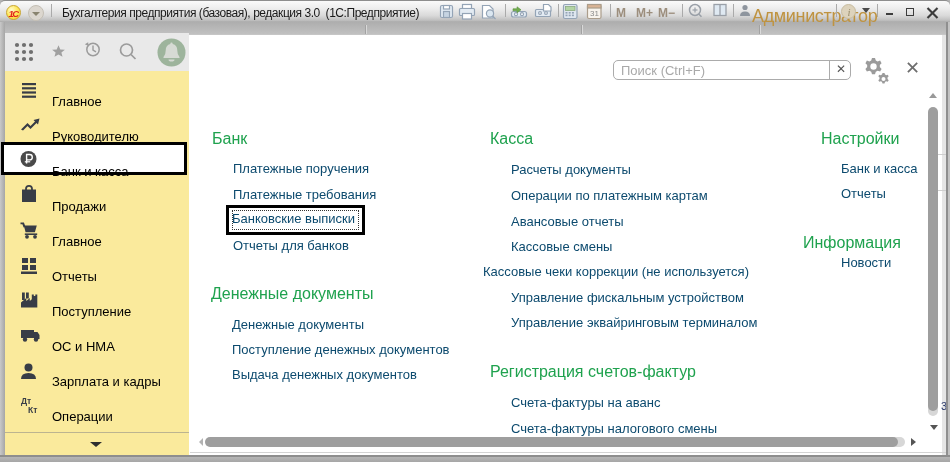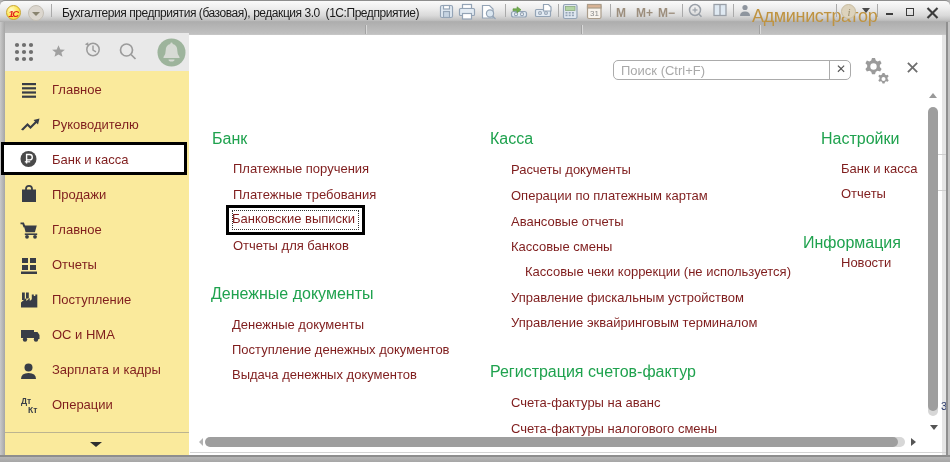--- a/index.html
+++ b/index.html
@@ -22,36 +22,36 @@
   #logo span{position:absolute;left:1.5px;top:2.2px;font-size:9.5px;font-weight:bold;color:#e3231d;letter-spacing:-1.5px;font-style:italic;}
   #ddbtn{left:28px;top:5px;width:16px;height:16px;border-radius:50%;background:#dcd7cf;border:1px solid #c4bfb5;box-sizing:border-box;}
   #ddbtn:after{content:"";position:absolute;left:3px;top:5.5px;border:4px solid transparent;border-top:4.5px solid #89846f;}
   .vsep{top:4px;width:1px;height:13px;background:#aaa;}
   #title{left:62px;top:6px;font-size:12px;color:#1a1a1a;letter-spacing:-0.45px;}
   .mem{top:6px;font-size:12px;font-weight:bold;color:#9c8e7d;}
   #admin{left:752px;top:6px;font-size:18px;color:#bf9340;letter-spacing:-0.35px;}
   
   #iconbar{left:5px;top:33px;width:184px;height:38px;background:#e9e9e9;}
   #sidebar{left:5px;top:71px;width:184px;height:385px;background:#faea9c;}
-  .sbitem{left:52px;width:135px;height:20px;line-height:20px;font-size:13px;color:#7f1d1d;}
+  .sbitem{left:52px;width:135px;height:20px;line-height:20px;font-size:13px;color:#000000;margin-top:12px;}
   #selbox{left:1px;top:142px;width:186px;height:33px;background:#fff;border:3px solid #000;box-sizing:border-box;}
   #sbsep{left:5px;top:432px;width:184px;height:1px;background:#bcb490;}
   #sbarrow{left:90px;top:442px;width:0;height:0;border:6.5px solid transparent;border-top:5.5px solid #2e2e2e;}
   
   #content{left:189px;top:35px;width:749px;height:421px;background:#fff;}
   #ctop{left:189px;top:34px;width:757px;height:1px;background:#c6c6c6;}
   
   #search{left:613px;top:60px;width:238px;height:20px;border:1px solid #ababab;border-radius:5px;box-sizing:border-box;background:#fff;}
   #search .ph{position:absolute;left:7px;top:2px;font-size:13px;color:#a9a9a9;}
   #search .div{position:absolute;right:20px;top:0;width:1px;height:18px;background:#ababab;}
   #search .x{position:absolute;right:4px;top:1px;font-size:12px;color:#555;}
   #cclose{left:905px;top:57px;font-size:18px;color:#6e6e6e;}
   
   .hdr{font-size:16px;color:#1fa24e;height:20px;line-height:20px;}
-  .itm{font-size:13px;color:#7f1d1d;height:18px;line-height:18px;}
+  .itm{font-size:13px;color:#0c4a6e;height:18px;line-height:18px;}
   #itembox{left:226px;top:205px;width:139px;height:30px;border:3px solid #000;box-sizing:border-box;background:#fff;}
   #itembox .dot{position:absolute;left:3px;top:2px;right:3px;bottom:2px;border:1px dotted #333;}
   
   #vthumb{left:928px;top:107px;width:10px;height:304px;border-radius:5px;background:#9e9e9e;}
   #vthumbcap{left:928px;top:400px;width:10px;height:16px;border-radius:5px;background:#d7d7d7;}
   #vup{left:929px;top:89px;width:0;height:0;border:4.5px solid transparent;border-bottom:5px solid #999;}
   #vdn{left:930px;top:425px;width:0;height:0;border:4px solid transparent;border-top:5px solid #555;}
   #hthumbcap{left:885px;top:437px;width:20px;height:10px;border-radius:5px;background:#d7d7d7;}
   #hthumb{left:205px;top:437px;width:693px;height:10px;border-radius:5px;background:#9e9e9e;}
   #hleft{left:195px;top:438px;width:0;height:0;border:4px solid transparent;border-right:4.5px solid #b3b3b3;}
@@ -250,21 +250,21 @@
   <div class="abs hdr" style="left:211px;top:284px">Денежные документы</div>
   <div class="abs itm" style="left:232px;top:316px">Денежные документы</div>
   <div class="abs itm" style="left:232px;top:341px">Поступление денежных документов</div>
   <div class="abs itm" style="left:232px;top:366px">Выдача денежных документов</div>
 
   <div class="abs hdr" style="left:490px;top:129px">Касса</div>
   <div class="abs itm" style="left:511px;top:161px">Расчеты документы</div>
   <div class="abs itm" style="left:511px;top:187px">Операции по платежным картам</div>
   <div class="abs itm" style="left:511px;top:213px">Авансовые отчеты</div>
   <div class="abs itm" style="left:511px;top:238px">Кассовые смены</div>
-  <div class="abs itm" style="left:525px;top:263px">Кассовые чеки коррекции (не используется)</div>
+  <div class="abs itm" style="left:483px;top:263px">Кассовые чеки коррекции (не используется)</div>
   <div class="abs itm" style="left:511px;top:289px">Управление фискальным устройством</div>
   <div class="abs itm" style="left:511px;top:314px">Управление эквайринговым терминалом</div>
   <div class="abs hdr" style="left:490px;top:362px">Регистрация счетов-фактур</div>
   <div class="abs itm" style="left:511px;top:394px">Счета-фактуры на аванс</div>
   <div class="abs itm" style="left:511px;top:420px">Счета-фактуры налогового смены</div>
 
   <div class="abs hdr" style="left:821px;top:129px">Настройки</div>
   <div class="abs itm" style="left:841px;top:160px">Банк и касса</div>
   <div class="abs itm" style="left:841px;top:185px">Отчеты</div>
   <div class="abs hdr" style="left:803px;top:233px">Информация</div>

